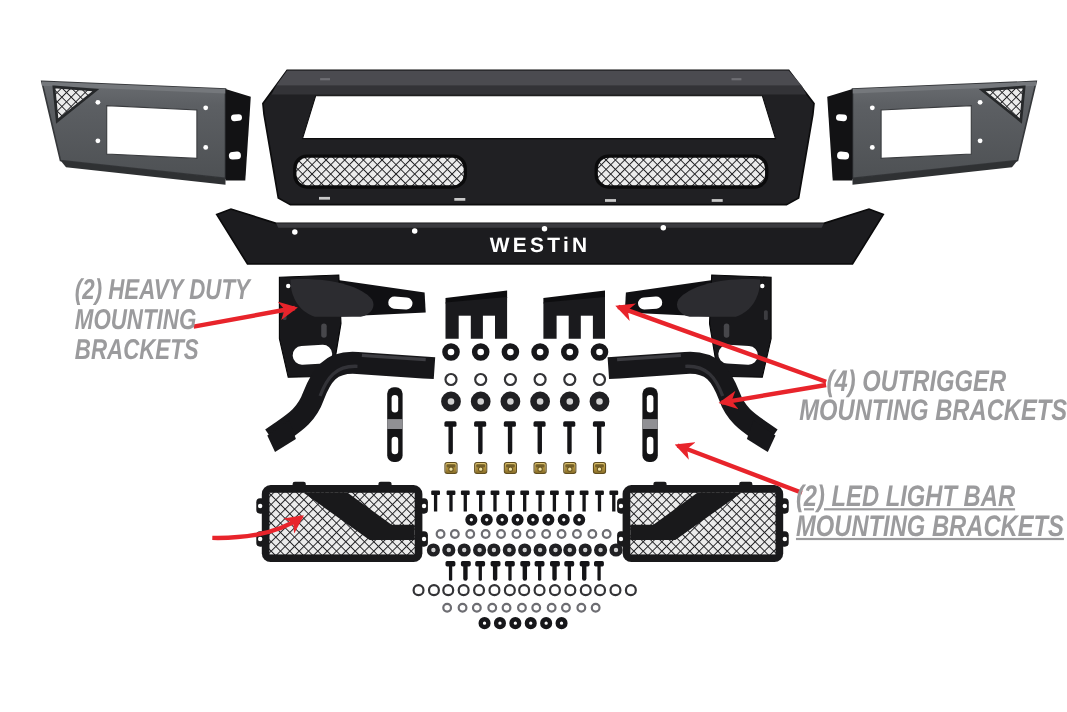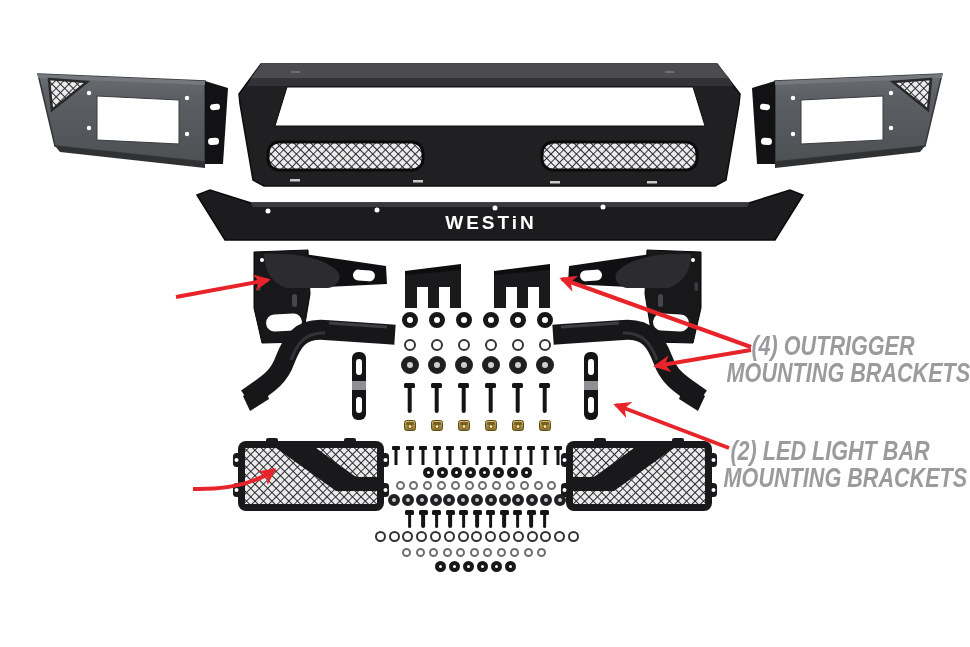--- a/index.html
+++ b/index.html
@@ -7,21 +7,21 @@
           font-family:"Liberation Sans", sans-serif;}
   svg.layer{position:absolute;left:0;top:0;}
 
   
   .label{position:absolute;color:var(--label-gray,#9b9b9d);font-weight:700;font-style:italic;}
   .label .ln{font-size:26px;line-height:27px;white-space:nowrap;transform:scaleX(0.78);}
   .l-heavy{left:68px;top:250px;text-align:left;}
   .l-heavy .ln{transform-origin:0 50%;}
   .l-outrigger{left:700px;top:333px;width:266px;text-align:center;}
   .l-outrigger .ln{font-size:27px;line-height:27px;transform:scaleX(0.8);transform-origin:50% 50%;}
-  .l-led{left:697px;top:438px;width:266px;text-align:center;}
+  .l-led{left:697px;top:438px;width:266px;text-align:left;text-decoration:underline;}
   .l-led .ln{font-size:27px;line-height:27px;transform:scaleX(0.8);transform-origin:50% 50%;}
   .l-mesh{left:58px;top:454px;width:165px;text-align:center;}
   .l-mesh .ln{font-size:27px;line-height:27px;transform:scaleX(0.78);transform-origin:50% 50%;}
 
   
   .arrow-line{stroke:var(--arrow-red,#e8242b);stroke-width:4;fill:none;}
   .arrow-head{fill:var(--arrow-red,#e8242b);}
 
   
   .plate-logo{fill:#ffffff;font-family:"Liberation Sans",sans-serif;font-weight:700;
@@ -354,20 +354,25 @@
       <div class="hw-row" style="gap: 3px; left: 434.5px; top: 561px;">
         <span class="hw nut" style="height: 11px; width: 11px; border-width: 4px;"></span>
         <span class="hw nut" style="height: 11px; width: 11px; border-width: 4px;"></span>
         <span class="hw nut" style="height: 11px; width: 11px; border-width: 4px;"></span>
         <span class="hw nut" style="height: 11px; width: 11px; border-width: 4px;"></span>
         <span class="hw nut" style="height: 11px; width: 11px; border-width: 4px;"></span>
         <span class="hw nut" style="height: 11px; width: 11px; border-width: 4px;"></span>
       </div>
     </div>
 
+  <div class="label l-heavy">
+    <div class="ln">(2) HEAVY DUTY</div>
+    <div class="ln">MOUNTING</div>
+    <div class="ln">BRACKETS</div>
+  </div>
 
   <div class="label l-outrigger">
     <div class="ln">(4) OUTRIGGER</div>
     <div class="ln">MOUNTING BRACKETS</div>
   </div>
 
   <div class="label l-led">
     <div class="ln">(2) LED LIGHT BAR</div>
     <div class="ln">MOUNTING BRACKETS</div>
   </div>

